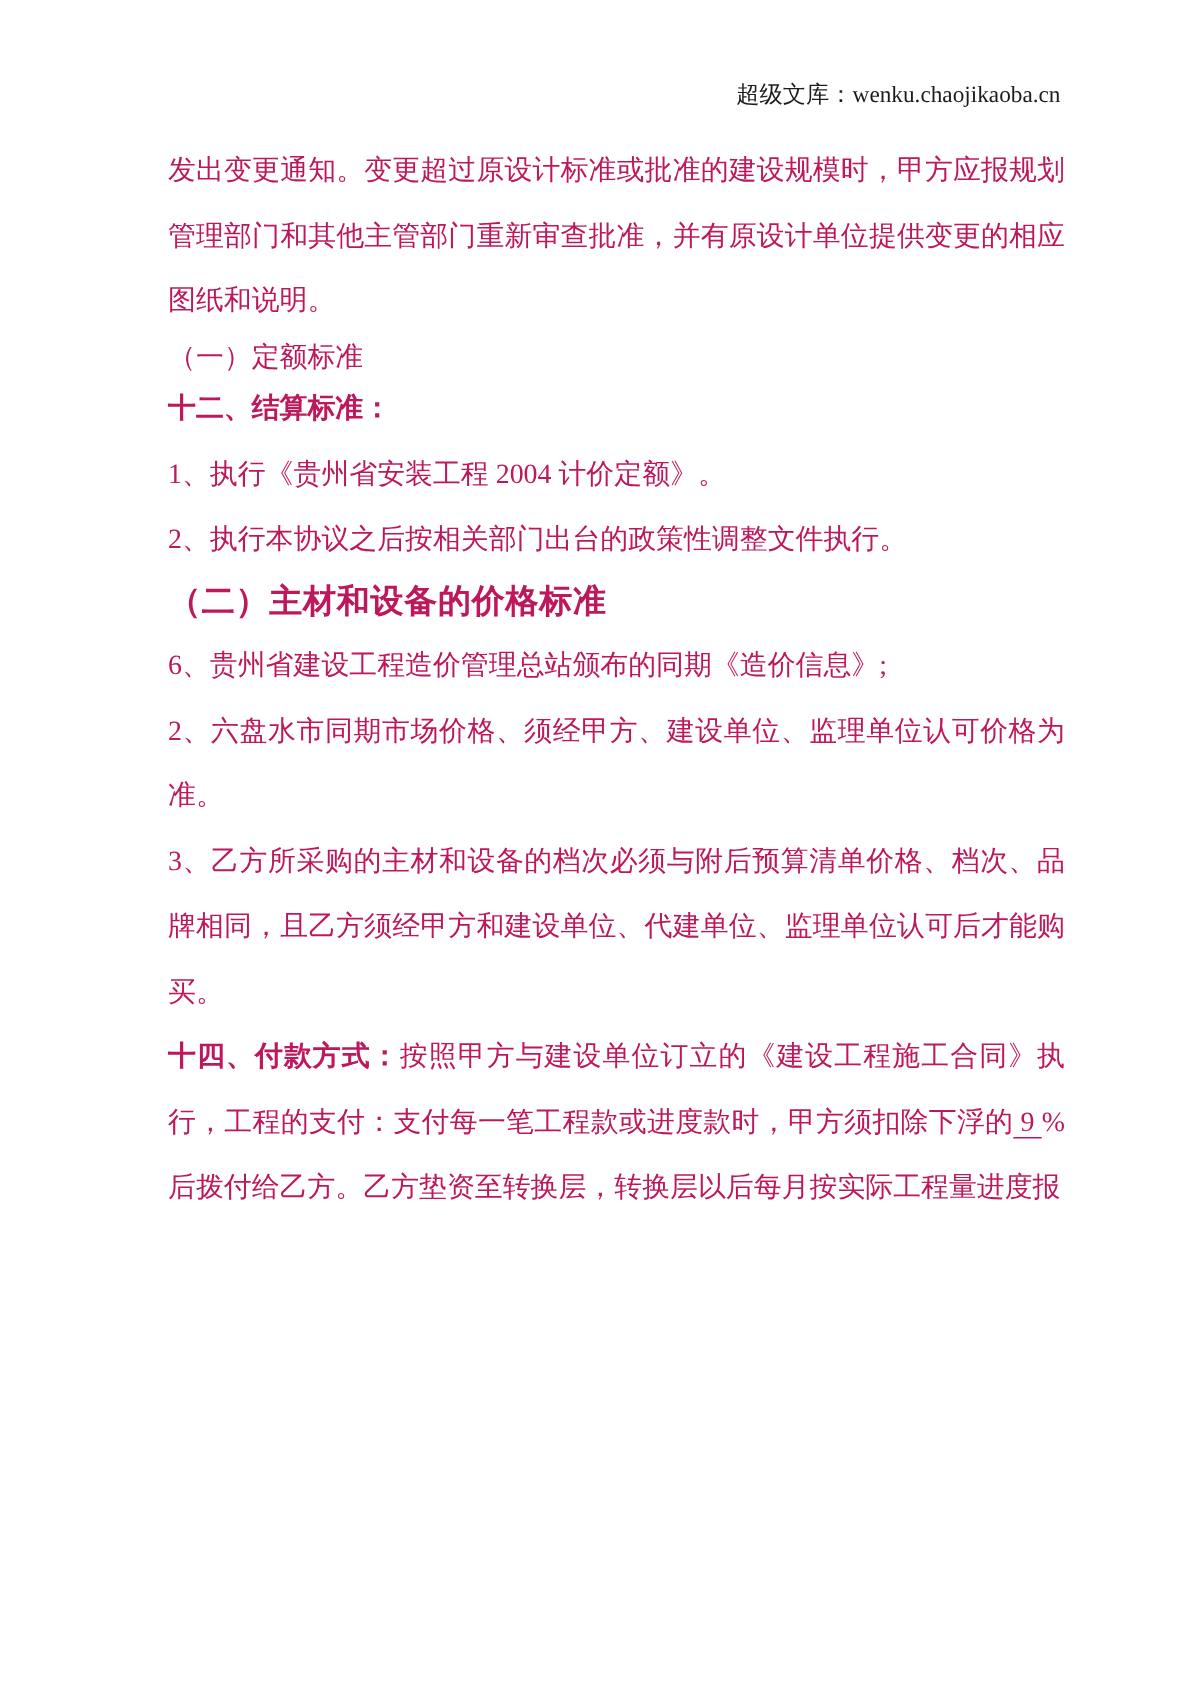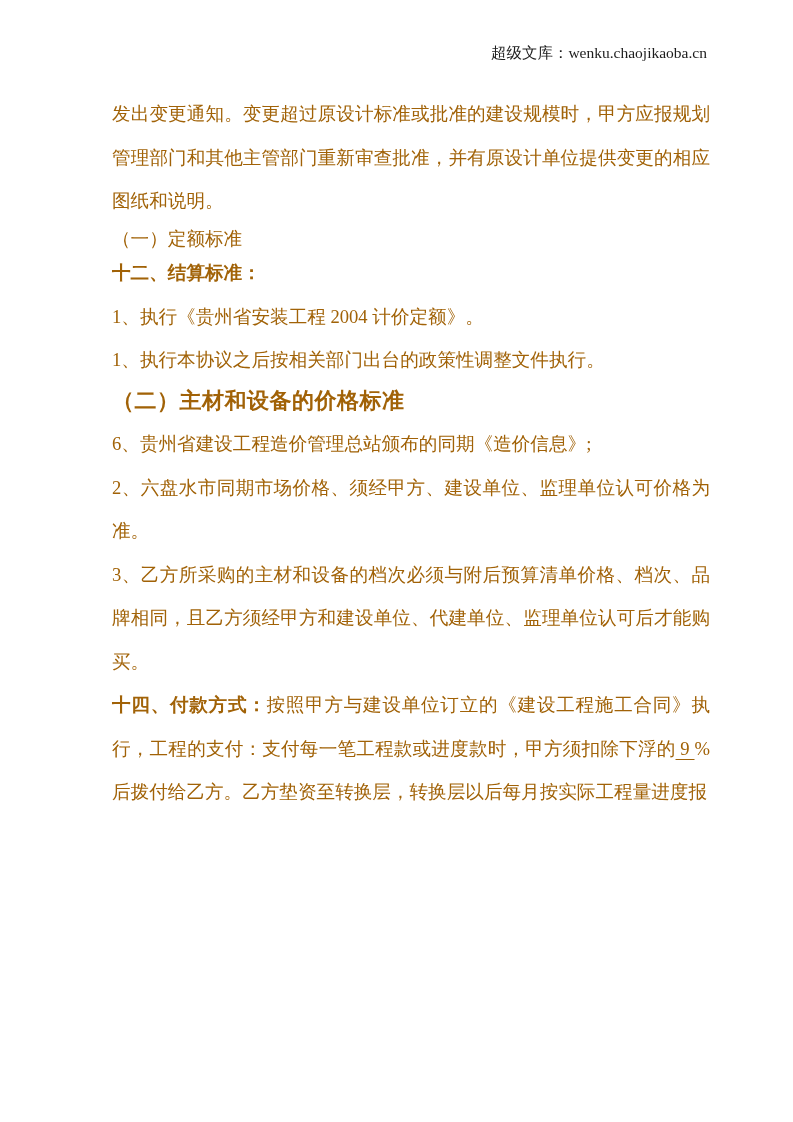--- a/index.html
+++ b/index.html
@@ -10,38 +10,38 @@
     position: relative;
     width: 793px;
     height: 1122px;
     background: #ffffff;
     overflow: hidden;
     font-family: "Liberation Serif", "DejaVu Serif", serif;
     color: #111111;
   }
   .watermark {
     position: absolute;
-    top: 43px;
+    top: 54px;
     right: 86px;
     font-size: 15.5px;
     line-height: 20px;
     color: #1c1c1c;
     white-space: nowrap;
   }
   .doc-body {
     position: absolute;
     left: 112px;
     top: 92px;
     width: 598px;
   }
   .para {
     font-size: 18.6px;
     line-height: 43.5px;
     text-align: justify;
-    color: #a16207;
+    color: #be185d;
     word-break: normal;
   }
   
   .para.section-heading      { font-weight: bold; margin-top: -9px; }
   .para.sub-item             { margin-top: -6px; }
   .para.sub-heading-large    { font-weight: bold; font-size: 22px; margin-top: -3px; letter-spacing: 0.5px; }
   .para.body-first           { margin-top: 3px; }
   .para.list-item            { margin-top: 0; }
   .para.body                 { margin-top: 0; }
   .run-bold { font-weight: bold; }
@@ -50,20 +50,20 @@
 </head>
 <body>
 
 <div class="page">
   <div class="watermark">超级文库：wenku.chaojikaoba.cn</div>
   <div class="doc-body" id="doc-body">
       <p class="para body"><span>发出变更通知。变更超过原设计标准或批准的建设规模时，甲方应报规划管理部门和其他主管部门重新审查批准，并有原设计单位提供变更的相应图纸和说明。</span></p>
       <p class="para sub-item"><span>（一）定额标准</span></p>
       <p class="para section-heading"><span class="run-bold">十二、结算标准：</span></p>
       <p class="para list-item"><span>1、执行《贵州省安装工程 2004 计价定额》。</span></p>
-      <p class="para list-item"><span>1、执行本协议之后按相关部门出台的政策性调整文件执行。</span></p>
+      <p class="para list-item"><span>2、执行本协议之后按相关部门出台的政策性调整文件执行。</span></p>
       <p class="para sub-heading-large"><span class="run-bold">（二）主材和设备的价格标准</span></p>
       <p class="para list-item"><span>6、贵州省建设工程造价管理总站颁布的同期《造价信息》;</span></p>
       <p class="para list-item"><span>2、六盘水市同期市场价格、须经甲方、建设单位、监理单位认可价格为准。</span></p>
       <p class="para list-item"><span>3、乙方所采购的主材和设备的档次必须与附后预算清单价格、档次、品牌相同，且乙方须经甲方和建设单位、代建单位、监理单位认可后才能购买。</span></p>
       <p class="para body"><span class="run-bold">十四、付款方式：</span><span>按照甲方与建设单位订立的《建设工程施工合同》执行，工程的支付：支付每一笔工程款或进度款时，甲方须扣除下浮的</span><span class="run-underline">&nbsp;9&nbsp;</span><span>%后拨付给乙方。乙方垫资至转换层，转换层以后每月按实际工程量进度报</span></p>
     </div>
 </div>
 
 </body></html>

